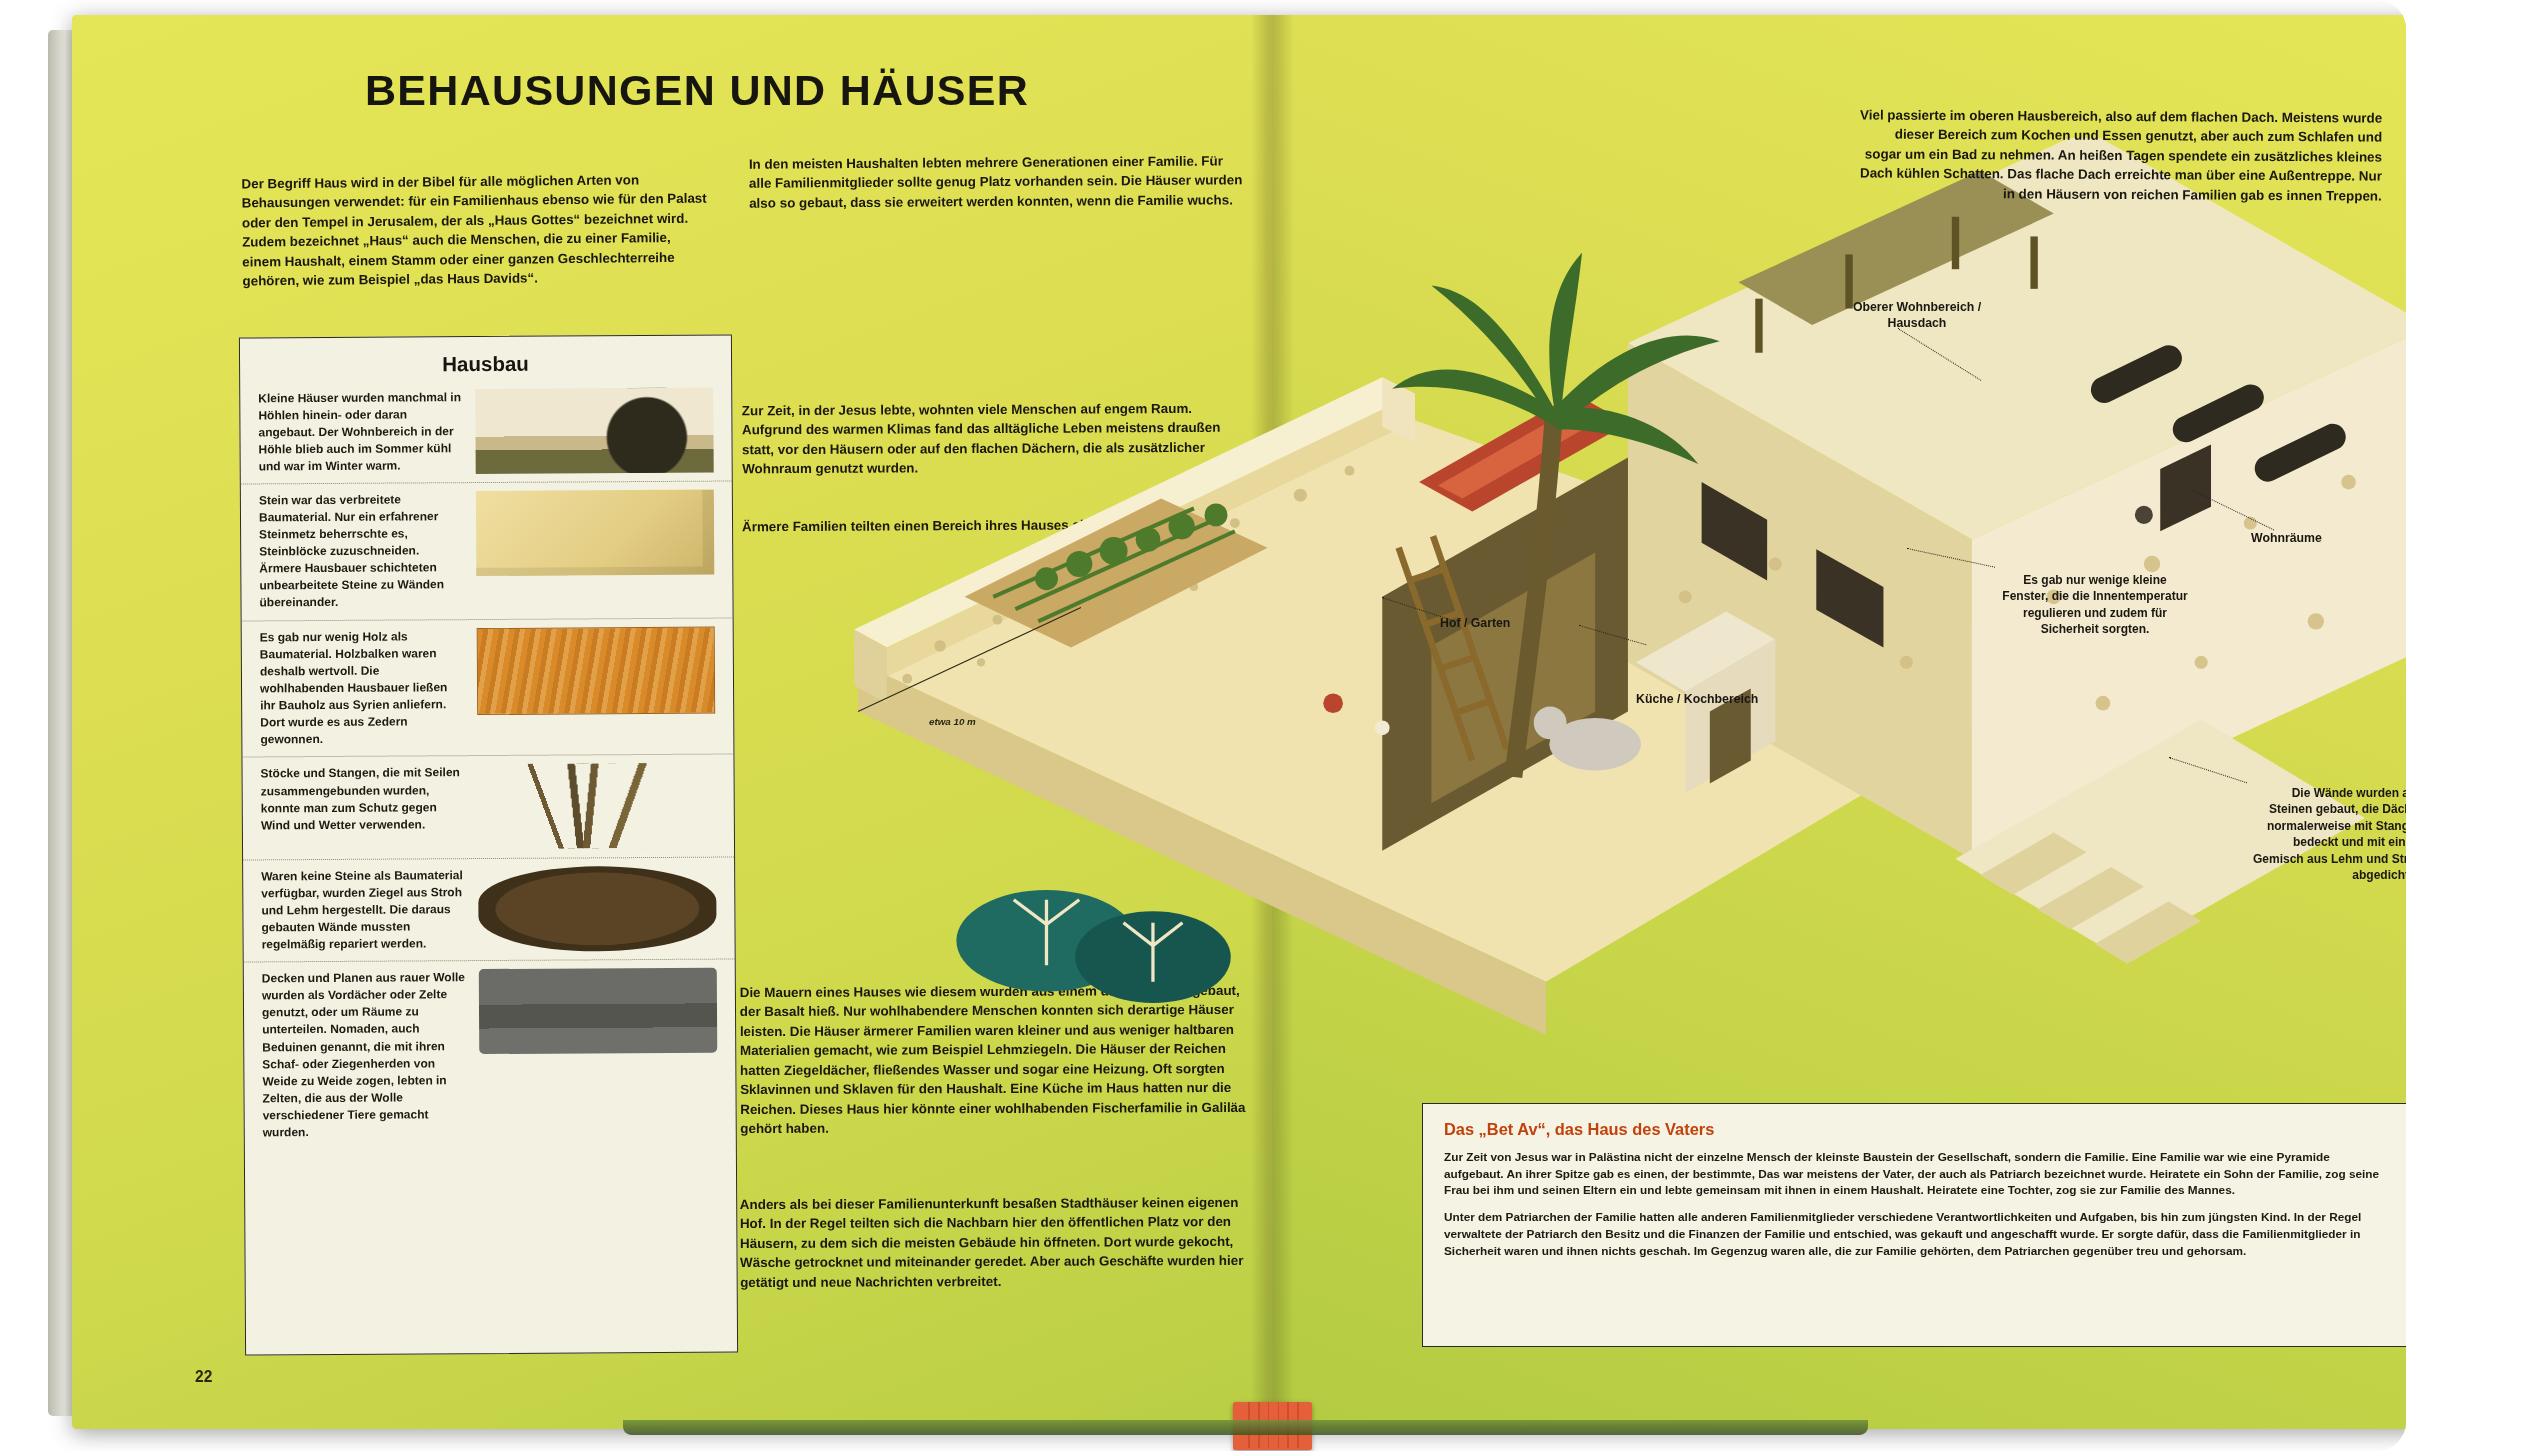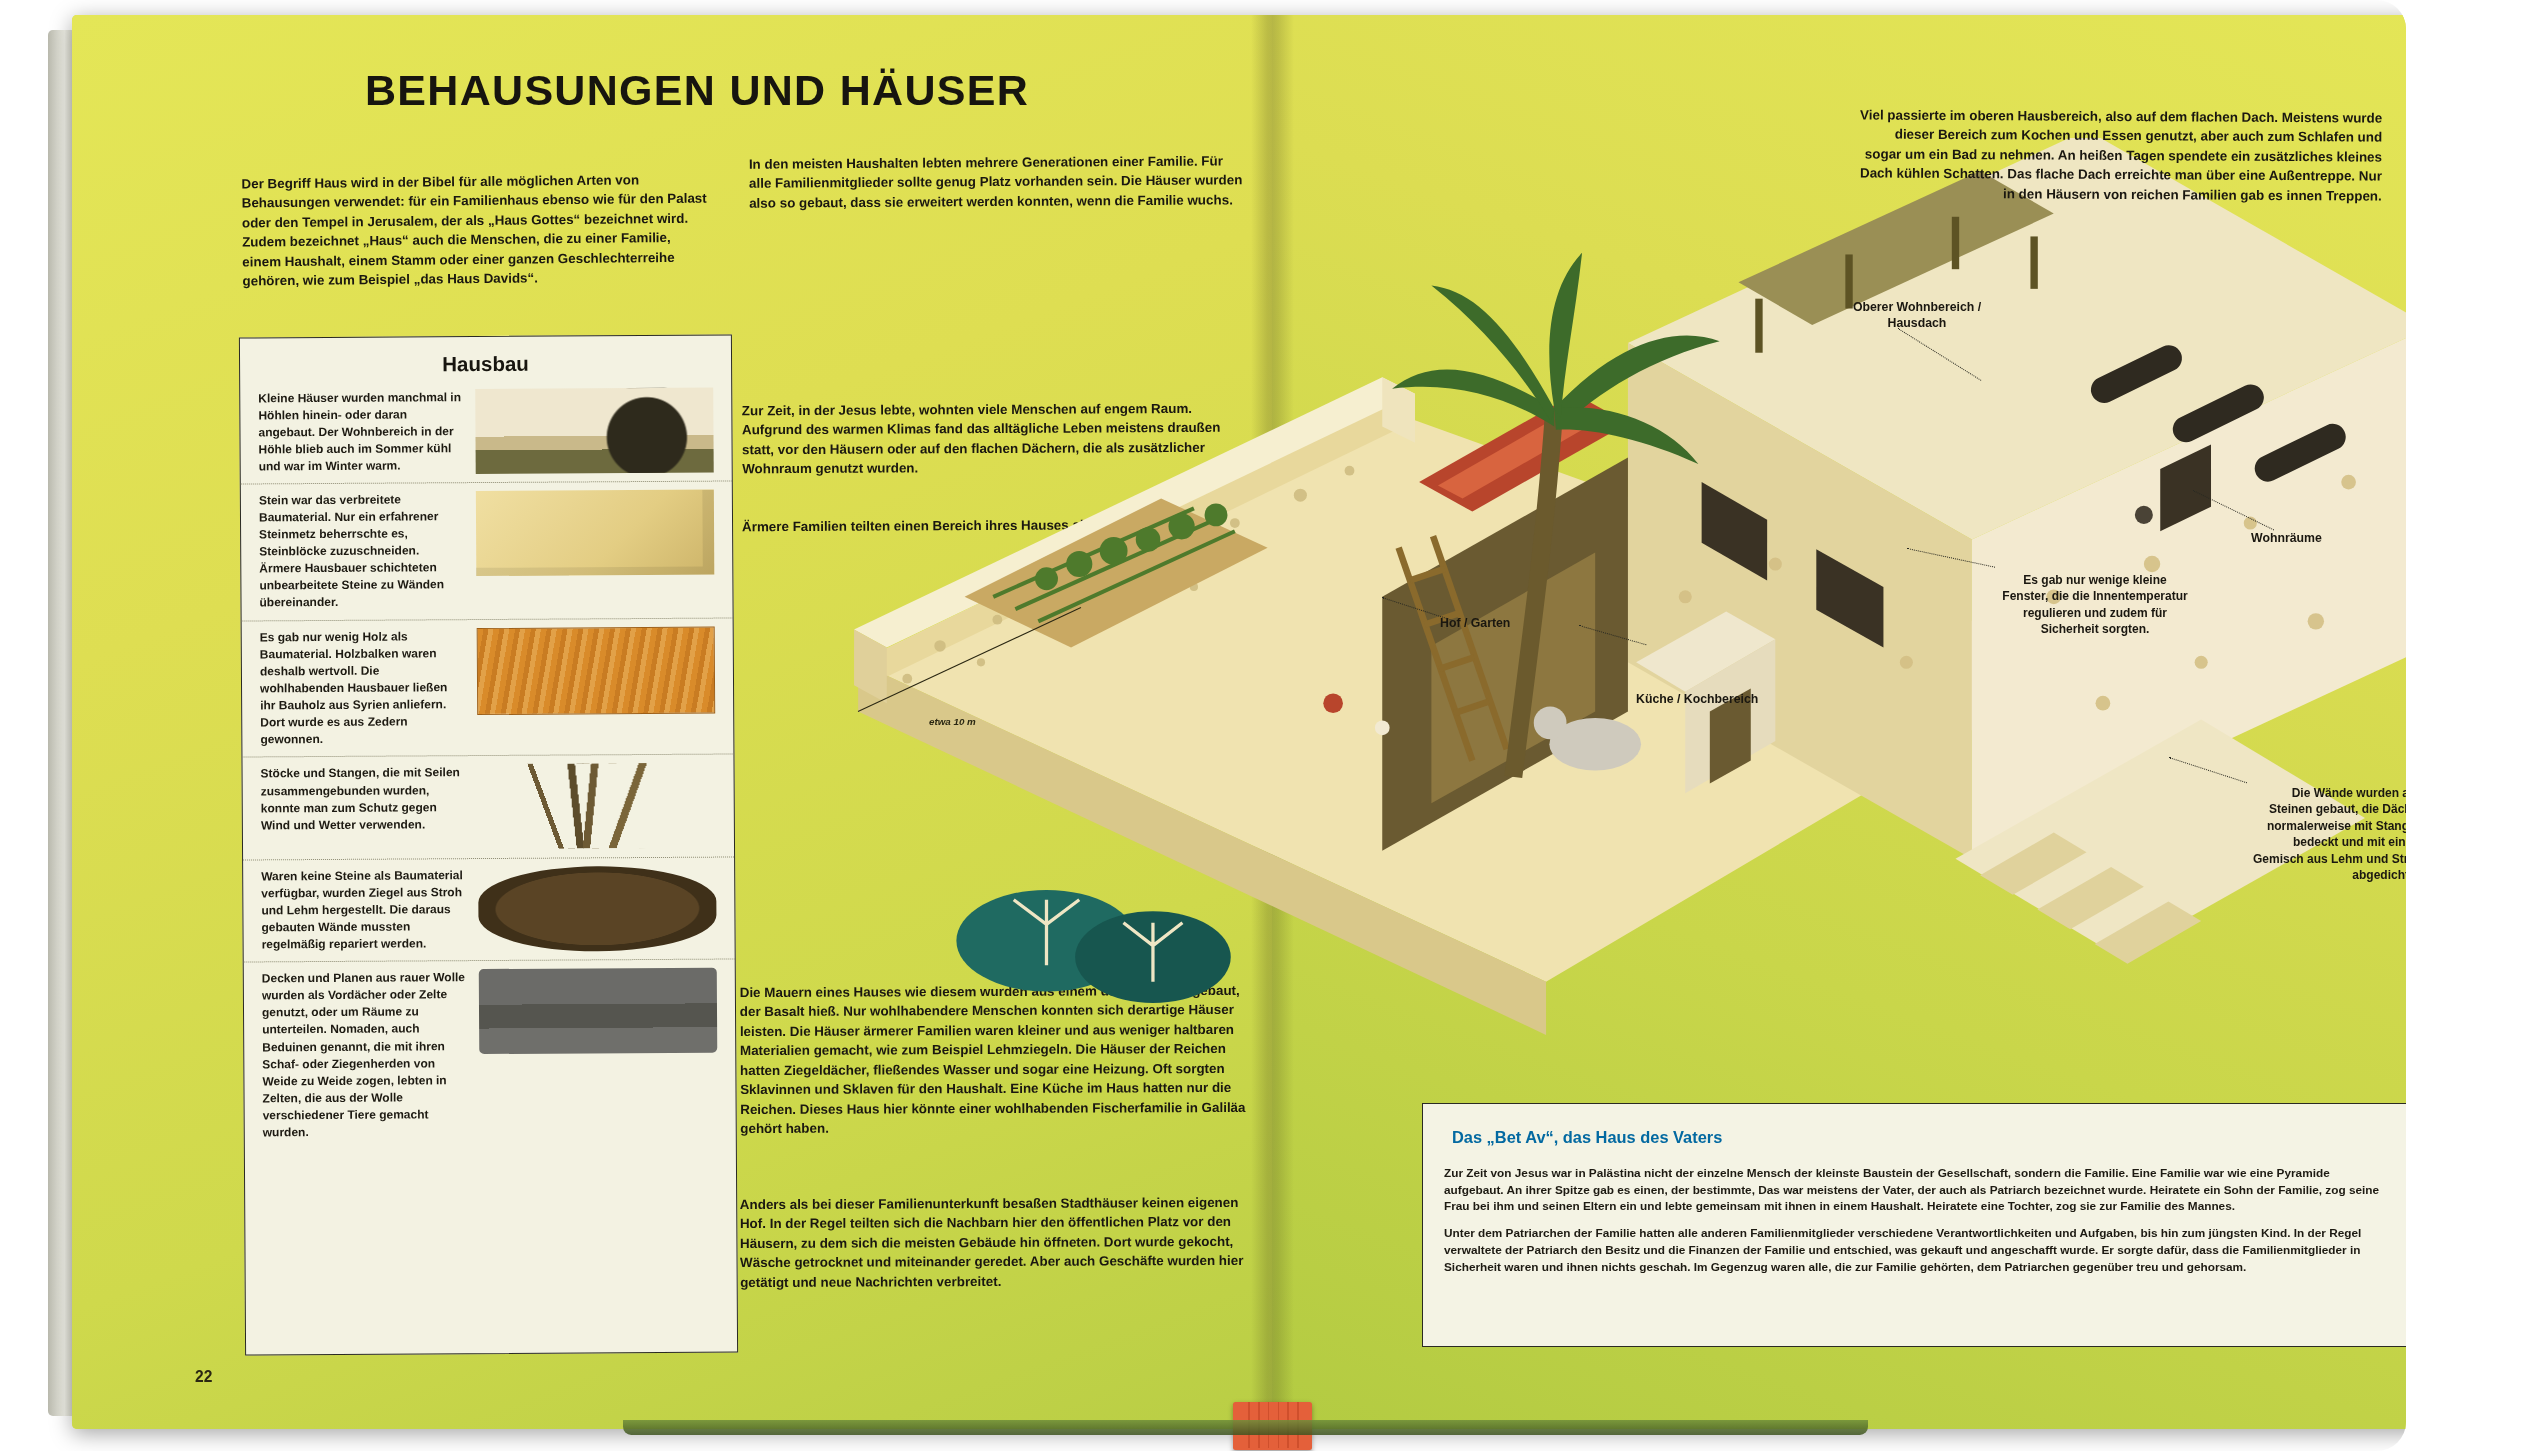--- a/index.html
+++ b/index.html
@@ -73,21 +73,21 @@
   .art-blanket{background:linear-gradient(180deg,#6b6b68 0 42%,#55554f 42% 70%,#6f6f6b 70% 100%);
         border-radius:4.9px;}
 
   
   .pageno{position:absolute;font-size:15.6px;font-weight:700;color:#2a2712;}
   #pn-left{left:123px;top:1353px;}
   #pn-right{left:2326px;top:1319px;margin-left:16px;}
 
   
   #betav{left:1350px;top:1088px;width:1039px;height:241px;background:#f4f3e4;border:1.6px solid #2a2a22;}
-  #betav h3{margin:8px;padding:16.4px 21px 6.6px;font-size:16.4px;font-weight:700;color:#0369a1;}
+  #betav h3{margin:0;padding:16.4px 21px 6.6px;font-size:16.4px;font-weight:700;color:#c2410c;}
   #betav p{margin:0;padding:3.3px 21px 6.6px;font-size:11.8px;line-height:1.42;font-weight:600;color:#1d1a12;}
 
   
   .illu{position:absolute;left:737px;top:123px;width:1687px;height:1024px;}
   .lbl{position:absolute;font-size:12.3px;font-weight:700;color:#1a1710;line-height:1.3;}
   .lbl.c{text-align:center;}
   .callout{position:absolute;font-size:12px;font-weight:600;color:#1a1710;line-height:1.38;}
   .leader{position:absolute;border-top:1.6px dotted #2a2a22;transform-origin:left center;}
   .scale{position:absolute;font-size:9.8px;font-style:italic;font-weight:600;color:#2a2712;}
 </style>

